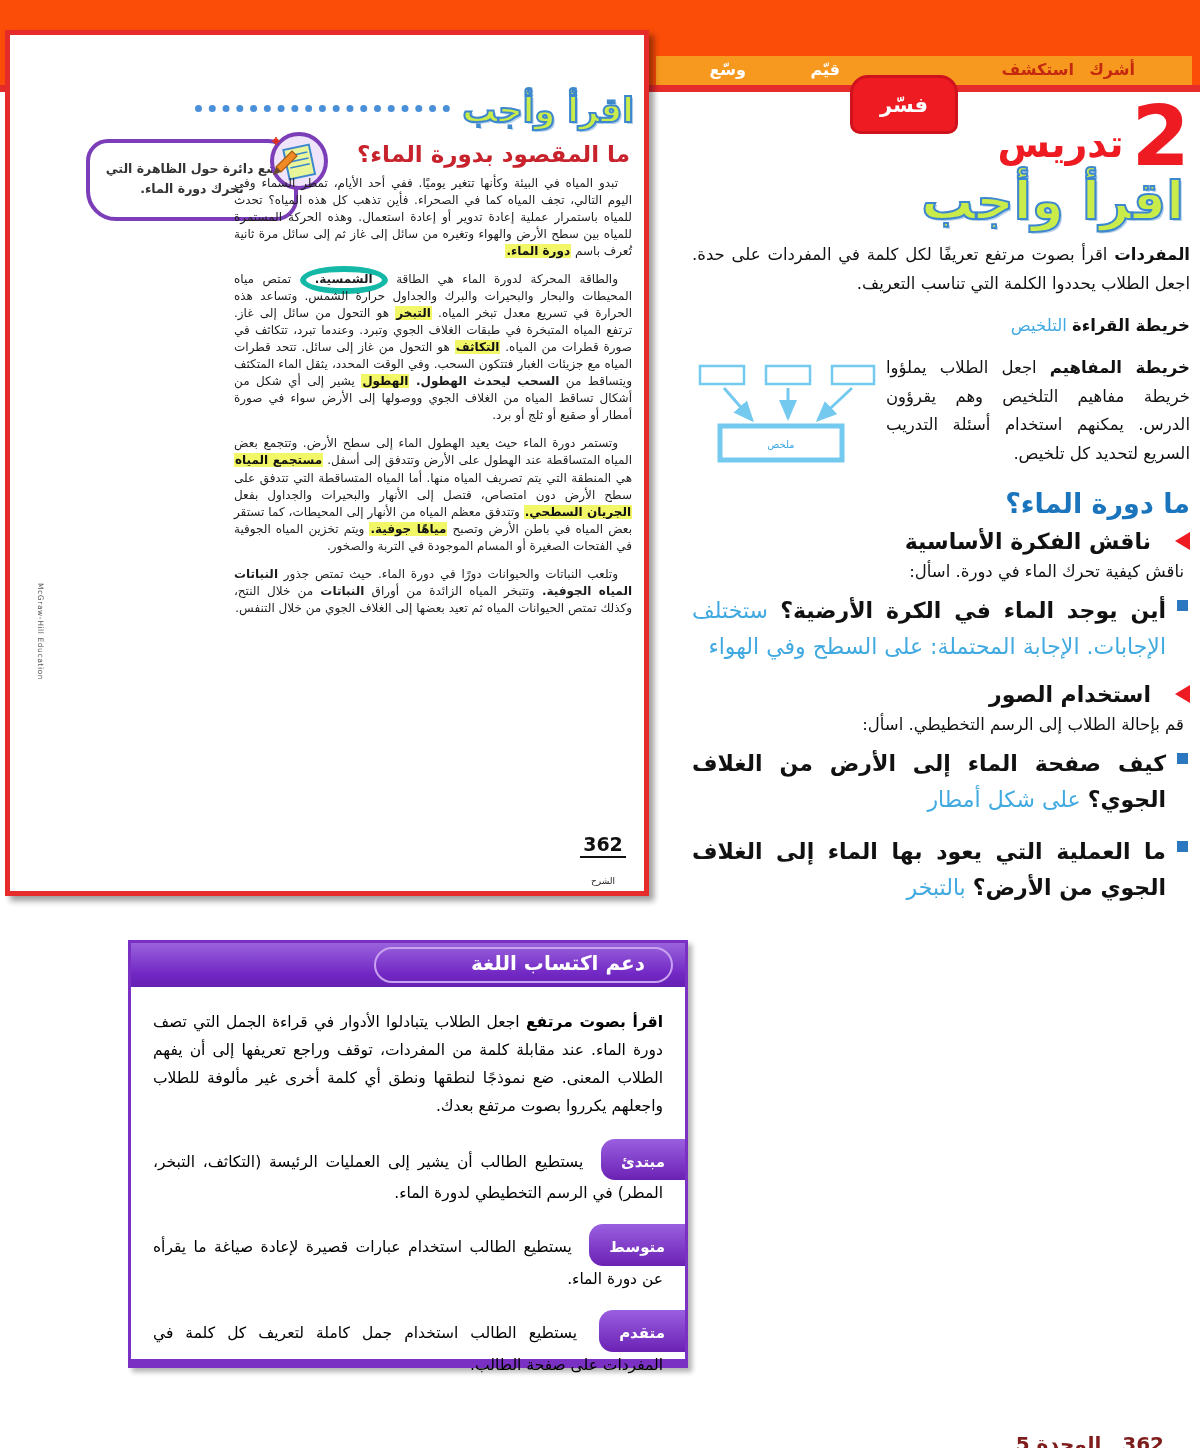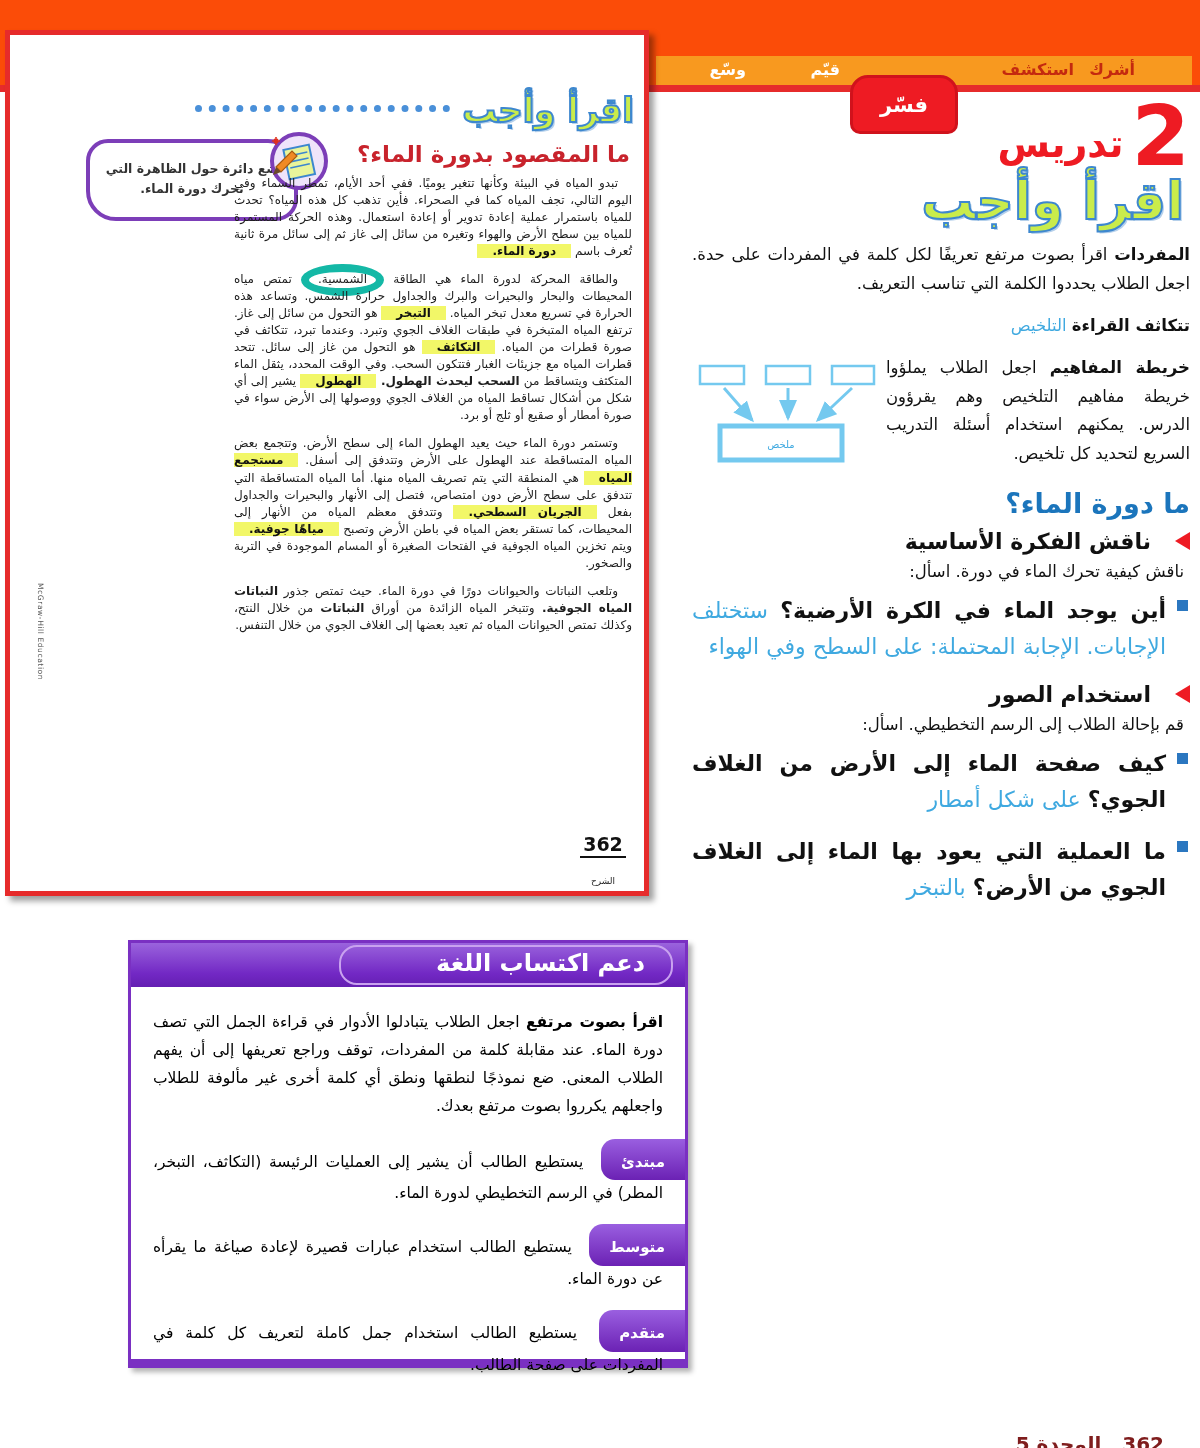--- a/index.html
+++ b/index.html
@@ -29,22 +29,22 @@
   .dots{flex:1;height:0;border-top:7px dotted #4a90d9;margin:12px 12px 0 0;}
   .q-heading{position:absolute;top:106px;right:14px;font-size:23px;font-weight:bold;color:#c8232c;direction:rtl;}
   .sticky{position:absolute;top:104px;left:76px;width:212px;}
   .sticky-bubble{border:4px solid #7c3eb8;border-radius:22px 30px 22px 30px;background:#fff;
     padding:16px 8px 18px 8px;text-align:center;font-size:12.5px;font-weight:bold;color:#333;
     direction:rtl;line-height:1.6;}
   .sticky-icon{position:absolute;right:-34px;top:-16px;}
   .page-body{position:absolute;top:140px;right:12px;width:398px;direction:rtl;text-align:justify;
     font-size:12px;line-height:1.42;color:#1d1d1d;}
   .page-body p{margin:0 0 11px 0;text-indent:14px;}
-  mark.hl{background:#f2f768;font-weight:bold;padding:0 15px;color:#111;}
-  .circled{border:8px solid #14b8a6;border-radius:50%;padding:0 9px 2px 9px;}
+  mark.hl{background:#f2f768;font-weight:bold;padding:0 1px;color:#111;}
+  .circled{border:6px solid #14b8a6;border-radius:50%;padding:0 9px 2px 9px;font-weight:bold;}
   .b{font-weight:bold;}
   .pagenum{position:absolute;right:18px;top:798px;width:46px;text-align:center;direction:rtl;}
   .pagenum .num{display:block;font-size:19px;font-weight:bold;color:#111;border-bottom:2px solid #111;padding-bottom:1px;}
   .pagenum .lbl{display:block;font-size:9px;color:#222;margin-top:18px;}
   .credit{position:absolute;left:26px;top:548px;writing-mode:vertical-rl;font-size:7.5px;color:#555;letter-spacing:.6px;}
 
   
   .teach{position:absolute;left:692px;top:104px;width:498px;direction:rtl;color:#111;}
   .step{display:flex;align-items:flex-end;justify-content:flex-start;gap:8px;}
   .step .n{font-size:84px;font-weight:bold;color:#ee1b23;line-height:.78;}
@@ -62,21 +62,21 @@
   .qa{position:relative;padding-right:24px;margin:0 0 16px 0;font-size:22px;line-height:1.65;text-align:justify;}
   .sq{position:absolute;right:2px;top:7px;width:11px;height:11px;background:#2b77c0;}
   .q{font-weight:bold;}
   .ans{color:#3fa9e0;}
 
   
   .pbox{position:absolute;left:128px;top:940px;width:560px;height:428px;background:#fff;
     border:3px solid #7a30c2;border-bottom-width:9px;box-shadow:4px 4px 5px rgba(0,0,0,.3);}
   .pbox-header{height:44px;background:linear-gradient(180deg,#9a63dd 0%,#7228c4 70%,#641fb2 100%);
     display:flex;align-items:center;justify-content:flex-end;padding:0 12px;}
-  .pbox-title{color:#fff;font-weight:bold;font-size:24px;border:2px solid #c9a2ef;border-radius:18px;
+  .pbox-title{color:#fff;font-weight:bold;font-size:20px;border:2px solid #c9a2ef;border-radius:18px;
     padding:2px 26px 6px 95px;direction:rtl;}
   .pbox-body{padding:22px 22px 0 22px;direction:rtl;}
   .pbox-body p.intro{margin:0 0 18px 0;font-size:15.5px;line-height:1.8;text-align:justify;}
   .level{margin:0 0 18px 0;font-size:15.5px;line-height:1.7;text-align:justify;}
   .pill{display:inline-block;background:linear-gradient(180deg,#9a5fe0,#6b21b4);color:#fff;font-weight:bold;
     font-size:15px;padding:11px 20px 5px 20px;border-radius:14px 0 0 14px;margin-left:10px;margin-right:-22px;}
 
   .footer{position:absolute;top:1390px;right:36px;direction:rtl;font-size:20px;font-weight:bold;color:#7f1d1d;margin-top:42px;}
   .footer .fp{margin-left:14px;}
 </style>
@@ -135,21 +135,21 @@
   <div class="teach">
     <div class="step">
       <span class="n">2</span>
       <span class="w">تدريس</span>
     </div>
     <span class="bubble big">اقرأ وأجب</span>
 
 
     <p class="tp"><span class="lead">المفردات</span><span> اقرأ بصوت مرتفع تعريفًا لكل كلمة في المفردات على حدة. اجعل الطلاب يحددوا الكلمة التي تناسب التعريف.</span></p>
 
-    <p class="tp"><span class="lead">تتكاثف القراءة</span><span class="blue-val"> التلخيص</span></p>
+    <p class="tp"><span class="lead">خريطة القراءة</span><span class="blue-val"> التلخيص</span></p>
 
     <p class="tp">
       <svg class="cmap" width="190" height="112" viewBox="0 0 190 112">
         <defs>
           <marker id="ah" markerWidth="8" markerHeight="8" refX="6" refY="3" orient="auto">
             <polygon points="0,0 7,3 0,6" fill="#74c9ef"></polygon>
           </marker>
         </defs>
         <rect x="8" y="8" width="44" height="18" fill="#fff" stroke="#74c9ef" stroke-width="2.5"></rect>
         <rect x="74" y="8" width="44" height="18" fill="#fff" stroke="#74c9ef" stroke-width="2.5"></rect>

